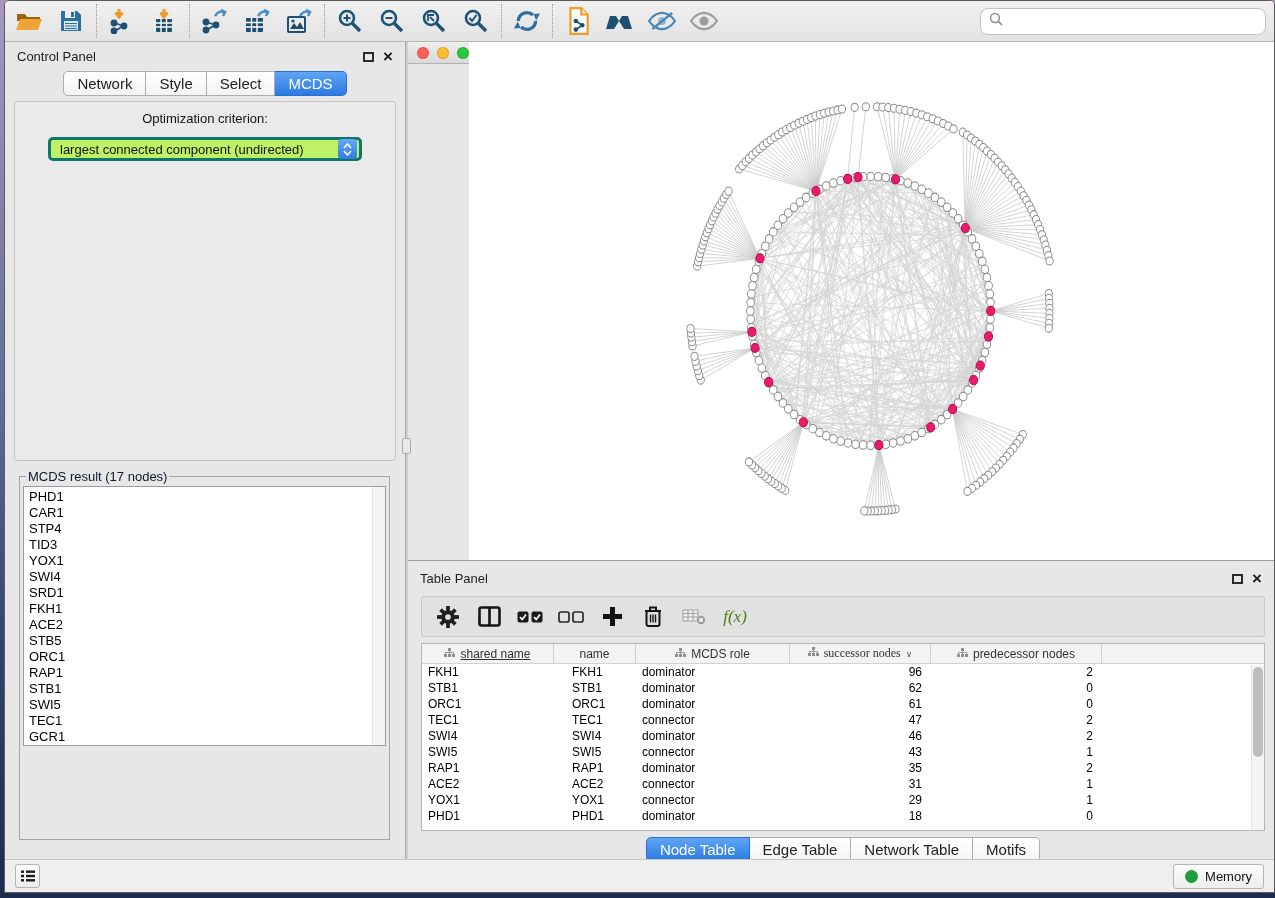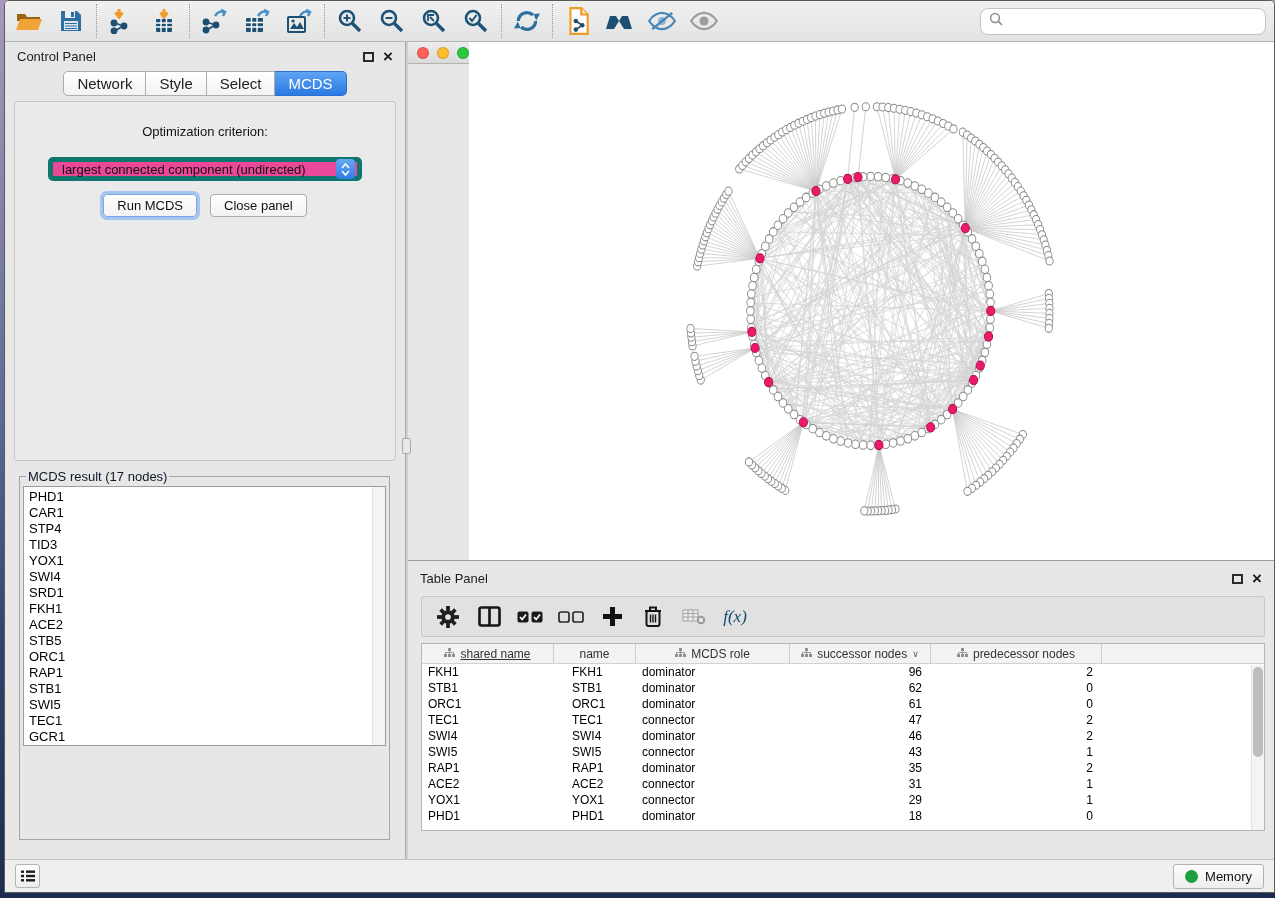--- a/index.html
+++ b/index.html
@@ -31,23 +31,23 @@
   .close-ico { font-size:17px; font-weight:800; color:#1a1a1a; line-height:10px; cursor:pointer; }
 
   .seg-row { display:flex; justify-content:center; }
   .seg { font-size:15px; color:#222; padding:3px 13px; background:linear-gradient(#ffffff,#f3f3f3);
     border:1px solid #adadad; border-left:none; cursor:pointer; }
   .seg:first-child { border-left:1px solid #adadad; border-radius:5px 0 0 5px; }
   .seg:last-child { border-radius:0 5px 5px 0; }
   .seg.active { background:linear-gradient(#5fa5f3,#2a7ae4); color:#fff; border-color:#2a6fd0; }
 
   .cp-box { margin:5px 9px 0 9px; height:360px; flex:0 0 auto; border:1px solid #c6c6c6; border-radius:3px;
-    background:#eaeaea; padding-top:22px; }
+    background:#eaeaea; padding-top:9px; }
   .opt-label { text-align:center; font-size:13px; color:#111; }
-  .combo { margin:18px auto 0; width:314px; height:24px; background:#ec4899; border:5px solid #0f766e;
+  .combo { margin:11px auto 0; width:314px; height:24px; background:#bef264; border:3px solid #0f766e;
     border-radius:5px; display:flex; align-items:center; cursor:pointer; }
   .combo-text { flex:1; font-size:13px; color:#111; padding-left:9px; white-space:nowrap; overflow:hidden; }
   .combo-step { width:19px; height:20px; margin-right:2px; border-radius:4px;
     background:linear-gradient(#66aaf5,#2d7ce5); display:flex; flex-direction:column;
     align-items:center; justify-content:center; gap:1px; }
   .btn-row { display:flex; justify-content:center; gap:13px; margin-top:13px; }
   .btn { font-size:13px; color:#111; padding:3px 13px; background:linear-gradient(#ffffff,#f2f2f2);
     border:1px solid #ababab; border-radius:4px; cursor:pointer; }
   .btn.focused { box-shadow:0 0 0 3px rgba(108,166,245,.55); border-color:#7aa5e8; }
 
@@ -73,21 +73,21 @@
     font-size:13px; color:#2a2a2a; pointer-events:none; }
   .net-canvas { flex:1; background:#fff; position:relative; }
   .net-canvas svg { position:absolute; inset:0; width:100%; height:100%; }
 
   
   .table-panel { flex:1; display:flex; flex-direction:column; background:#e7e7e7; padding-top:3px; min-height:0; }
   .tp-body { margin:3px 9px 0 13px; }
   .tp-toolbar { height:41px; background:#e1e1e1; border:1px solid #c7c7c7; border-radius:3px;
     display:flex; align-items:center; gap:15px; padding:0 13px; }
   .tico { width:26px; height:26px; display:flex; align-items:center; justify-content:center; cursor:pointer; }
-  .fx { font-family:"Liberation Serif","DejaVu Serif",serif; font-style:italic; font-size:17px; color:#0c4a6e; }
+  .fx { font-family:"Liberation Serif","DejaVu Serif",serif; font-style:italic; font-size:17px; color:#4d7c0f; }
 
   .tbl { margin-top:6px; height:188px; background:#fff; border:1px solid #b7b7b7; position:relative; overflow:hidden; }
   .thead { display:flex; height:20px; border-bottom:1px solid #d2d2d2; background:#f3f3f3; }
   .th { display:flex; align-items:center; justify-content:center; gap:5px; font-size:12px; color:#333;
     border-right:1px solid #cecece; position:relative; flex:0 0 auto; cursor:pointer; }
   .th .sort { font-size:9px; color:#555; }
   .tr { display:flex; height:16px; }
   .td { font-size:12px; line-height:16px; color:#000; flex:0 0 auto; white-space:nowrap; overflow:hidden; }
   .td.l { padding-left:6px; text-align:left; }
   .td.l2 { padding-left:18px; text-align:left; }
@@ -288,24 +288,20 @@
           <div class="combo">
             <span class="combo-text">largest connected component (undirected)</span>
             <span class="combo-step">
               <svg width="9" height="6" viewBox="0 0 9 6">
                   <path d="M1 5l3.5-4L8 5" fill="none" stroke="#fff" stroke-width="1.6"></path>
                 </svg>
               <svg width="9" height="6" viewBox="0 0 9 6">
                   <path d="M1 1l3.5 4L8 1" fill="none" stroke="#fff" stroke-width="1.6"></path>
                 </svg>
             </span>
-          </div>
-          <div class="btn-row">
-            <button class="btn focused">Run MCDS</button>
-            <button class="btn">Close panel</button>
           </div>
         </div>
         <fieldset class="mcds">
           <legend>MCDS result (17 nodes)</legend>
           <div class="listbox">
             <div class="mcds-item">PHD1</div>
               <div class="mcds-item">CAR1</div>
               <div class="mcds-item">STP4</div>
               <div class="mcds-item">TID3</div>
               <div class="mcds-item">YOX1</div>
@@ -1250,21 +1246,21 @@
                   <div class="th" style="width: 154px;">
                     <span><svg width="11" height="10" viewBox="0 0 11 10">
                         <rect x="4" y="0" width="3" height="3" fill="#8e8e8e"></rect>
                         <rect x="0" y="6" width="3" height="3" fill="#8e8e8e"></rect>
                         <rect x="4" y="6" width="3" height="3" fill="#8e8e8e"></rect>
                         <rect x="8" y="6" width="3" height="3" fill="#8e8e8e"></rect>
                         <path d="M5.5 3v1.5M1.5 6V4.5h8V6M5.5 4.5V6" stroke="#8e8e8e" stroke-width="0.9" fill="none"></path>
                       </svg></span>
                     <span>MCDS role</span>
                   </div>
-                  <div class="th" style="width: 141px;">
+                  <div class="th" style="width: 141px; font-family: Liberation Serif, serif;">
                     <span><svg width="11" height="10" viewBox="0 0 11 10">
                         <rect x="4" y="0" width="3" height="3" fill="#8e8e8e"></rect>
                         <rect x="0" y="6" width="3" height="3" fill="#8e8e8e"></rect>
                         <rect x="4" y="6" width="3" height="3" fill="#8e8e8e"></rect>
                         <rect x="8" y="6" width="3" height="3" fill="#8e8e8e"></rect>
                         <path d="M5.5 3v1.5M1.5 6V4.5h8V6M5.5 4.5V6" stroke="#8e8e8e" stroke-width="0.9" fill="none"></path>
                       </svg></span>
                     <span>successor nodes</span>
                     <span class="sort">∨</span>
                   </div>
@@ -1349,20 +1345,26 @@
                     <div class="td l" style="width: 154px;">dominator</div>
                     <div class="td r" style="width: 141px;">18</div>
                     <div class="td r" style="width: 171px;">0</div>
                   </div>
                 </div>
               <div class="tbl-vscroll">
                 <div class="tbl-thumb"></div>
               </div>
             </div>
 
+            <div class="tp-tabs seg-row">
+                <span class="seg active">Node Table</span>
+                <span class="seg">Edge Table</span>
+                <span class="seg">Network Table</span>
+                <span class="seg">Motifs</span>
+              </div>
           </div>
         </div>
       </div>
     </div>
 
     <div class="status-bar">
       <span class="sq-btn">
         <svg width="14" height="12" viewBox="0 0 14 12">
             <g fill="#1c1c1c">
               <rect y="0.5" width="3" height="2.4"></rect>

